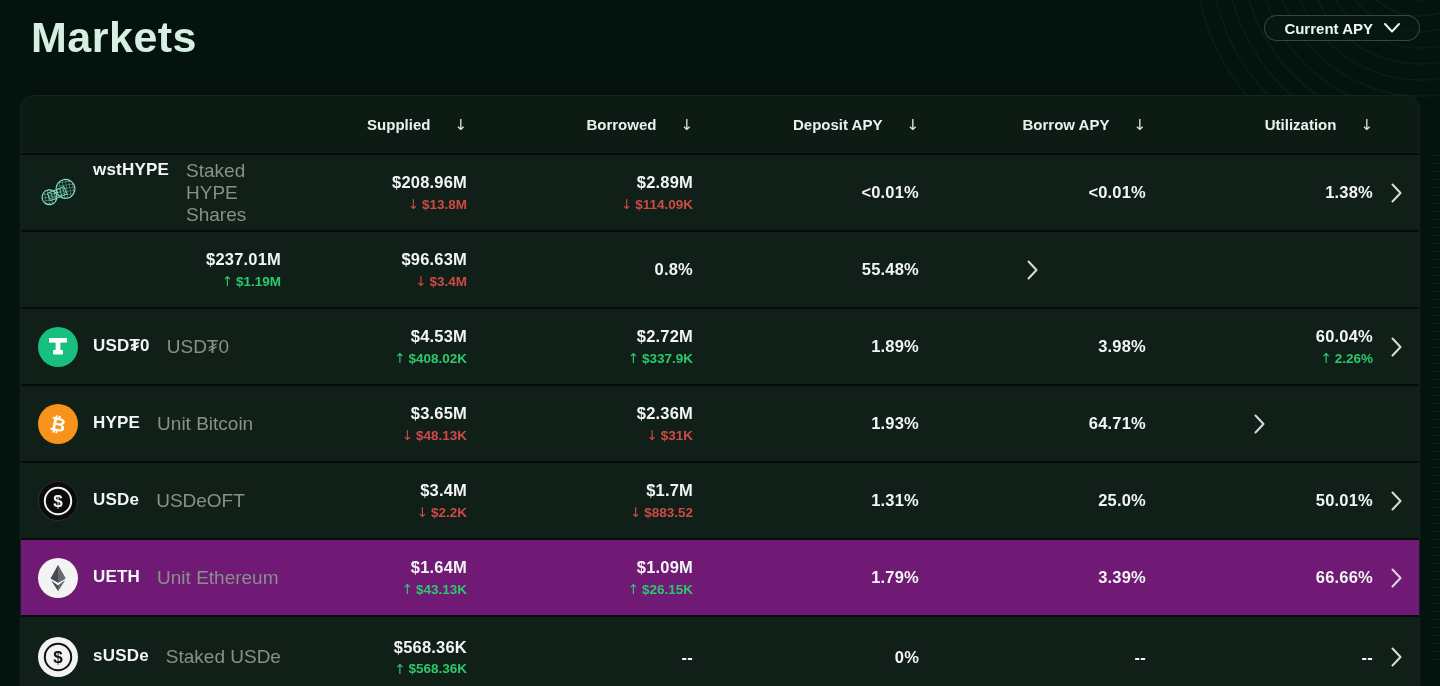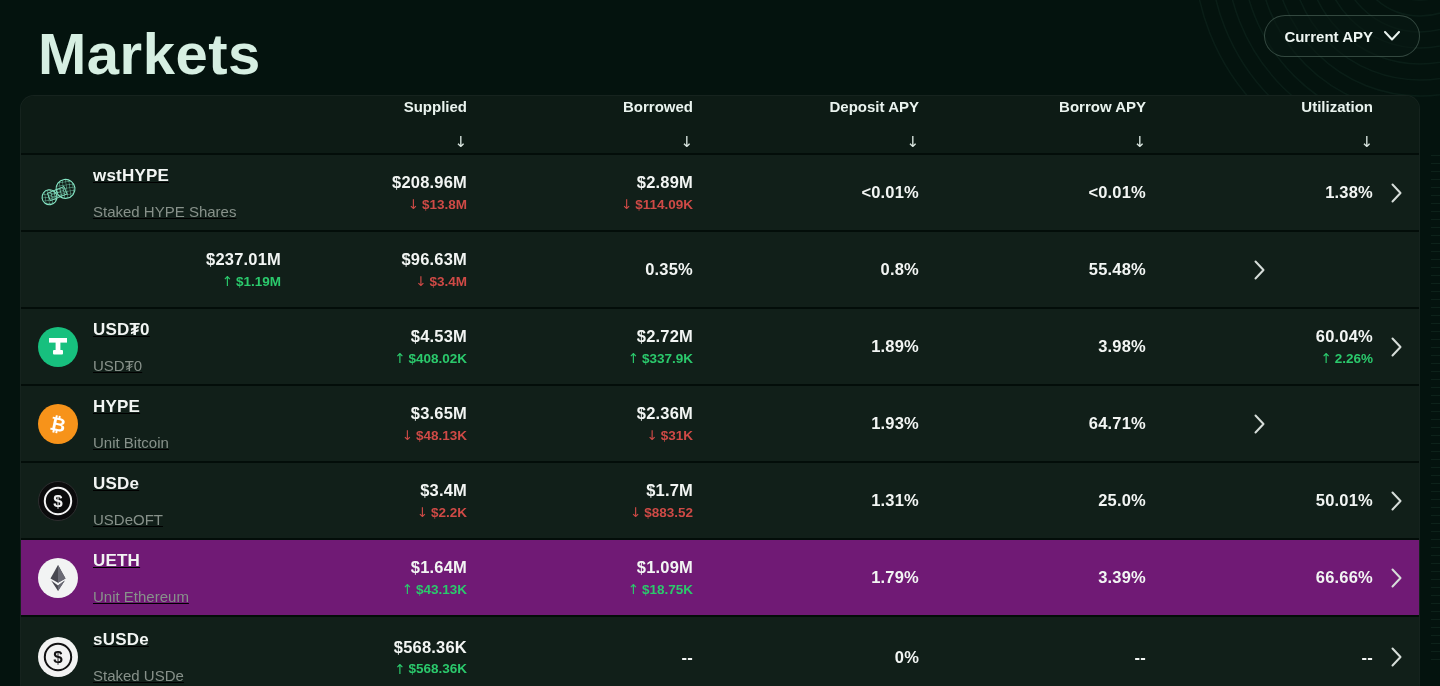--- a/index.html
+++ b/index.html
@@ -16,26 +16,26 @@
     background:repeating-linear-gradient(115deg, rgba(70,125,100,.35) 0 1.5px, transparent 1.5px 9px);
     opacity:.55;
   }
   .decor-hatch-right{
     position:absolute;right:0;top:150px;width:9px;height:510px;pointer-events:none;
     background:repeating-linear-gradient(0deg, rgba(70,125,100,.28) 0 1.5px, transparent 1.5px 8px);
     opacity:.5;
   }
   
   .page-title{
-    position:absolute;left:22px;top:4px;margin:16px;
-    font-size:58px;font-weight:800;letter-spacing:.5px;
+    position:absolute;left:22px;top:4px;margin:9px;
+    font-size:43px;font-weight:800;letter-spacing:.5px;
     color:var(--accent,#d6efe2);
   }
   .sort-button{
-    position:absolute;top:15px;right:20px;height:42px;
+    position:absolute;top:15px;right:20px;height:26px;
     display:flex;align-items:center;gap:11px;padding:0 19px;
     background:rgba(10,26,20,.55);
     border:1px solid rgba(170,200,186,.28);border-radius:21px;
     color:#eef6f2;font-size:15px;font-weight:700;
     font-family:inherit;cursor:pointer;
   }
   
   .market-table{
     position:absolute;left:20px;top:95px;width:1400px;
     border-radius:14px;overflow:hidden;
@@ -43,35 +43,35 @@
     border:1px solid rgba(255,255,255,.04);
     box-sizing:border-box;
   }
   .thead,.row{
     display:grid;
     grid-template-columns:260px 186px 226px 226px 227px 227px 46px;
     align-items:center;
   }
   .thead{height:57px;background:#0d1b15;}
   .th{
-    display:flex;justify-content:flex-end;align-items:flex-end;gap:18px;
-    color:#e9f3ee;font-size:15px;font-weight:700;cursor:pointer;flex-direction:column;
+    display:flex;justify-content:flex-end;align-items:center;gap:24px;
+    color:#e9f3ee;font-size:15px;font-weight:700;cursor:pointer;
   }
   .sort-arrow{font-weight:400;color:#dce8e2;font-size:15px;font-family:"DejaVu Sans",sans-serif;}
   .row{
     height:75px;background:#111f19;border-top:2px solid #030d09;cursor:pointer;
   }
   .row:last-child{height:80px;}
   .row.highlighted{background:#701a75;}
   
   .asset-cell{display:flex;align-items:center;gap:15px;padding-left:17px;}
   .asset-icon{width:40px;height:40px;flex:none;display:flex;}
-  .asset-text{display:flex;flex-direction:column;gap:17px;text-decoration:underline;}
+  .asset-text{display:flex;flex-direction:row;gap:17px;}
   .asset-symbol{font-size:17px;font-weight:700;color:#f2f5f3;letter-spacing:.2px;}
-  .asset-name{font-size:15px;color:#87918a;}
+  .asset-name{font-size:19px;color:#87918a;}
   
   .num-cell{display:flex;flex-direction:column;align-items:flex-end;gap:4px;}
   .value{font-size:16.5px;font-weight:700;color:#f2f5f3;letter-spacing:.2px;}
   .delta{font-size:13.5px;font-weight:700;display:flex;align-items:center;gap:3px;}
   .delta .arrow{font-weight:400;font-family:"DejaVu Sans",sans-serif;}
   .delta.down{color:var(--negative,#cf4a46);}
   .delta.up{color:var(--positive,#2bc96c);}
   .apy-cell{display:flex;justify-content:flex-end;align-items:flex-end;}
   .chevron-cell{display:flex;justify-content:center;}
 </style>
@@ -192,23 +192,20 @@
           </span>
     </div>
     <div class="num-cell">
       <span class="value">$96.63M</span>
       <span class="delta down">
             <span class="arrow">↓</span>
             <span class="amt">$3.4M</span>
           </span>
     </div>
     <div class="apy-cell">
-          <span class="value">0.35%</span>
-        </div>
-    <div class="apy-cell">
           <span class="value">0.8%</span>
         </div>
     <div class="num-cell">
       <span class="value">55.48%</span>
 
     </div>
     <div class="chevron-cell">
       <svg width="11" height="20" viewBox="0 0 11 20">
         <polyline points="1.5,1.5 9.5,10 1.5,18.5" fill="none" stroke="#d6ddd9" stroke-width="2" stroke-linecap="round" stroke-linejoin="round"></polyline>
       </svg>
@@ -366,21 +363,21 @@
       <span class="value">$1.64M</span>
       <span class="delta up">
             <span class="arrow">↑</span>
             <span class="amt">$43.13K</span>
           </span>
     </div>
     <div class="num-cell">
       <span class="value">$1.09M</span>
       <span class="delta up">
             <span class="arrow">↑</span>
-            <span class="amt">$18.75K</span>
+            <span class="amt">$26.15K</span>
           </span>
     </div>
     <div class="apy-cell">
           <span class="value">1.79%</span>
         </div>
     <div class="apy-cell">
           <span class="value">3.39%</span>
         </div>
     <div class="num-cell">
       <span class="value">66.66%</span>

